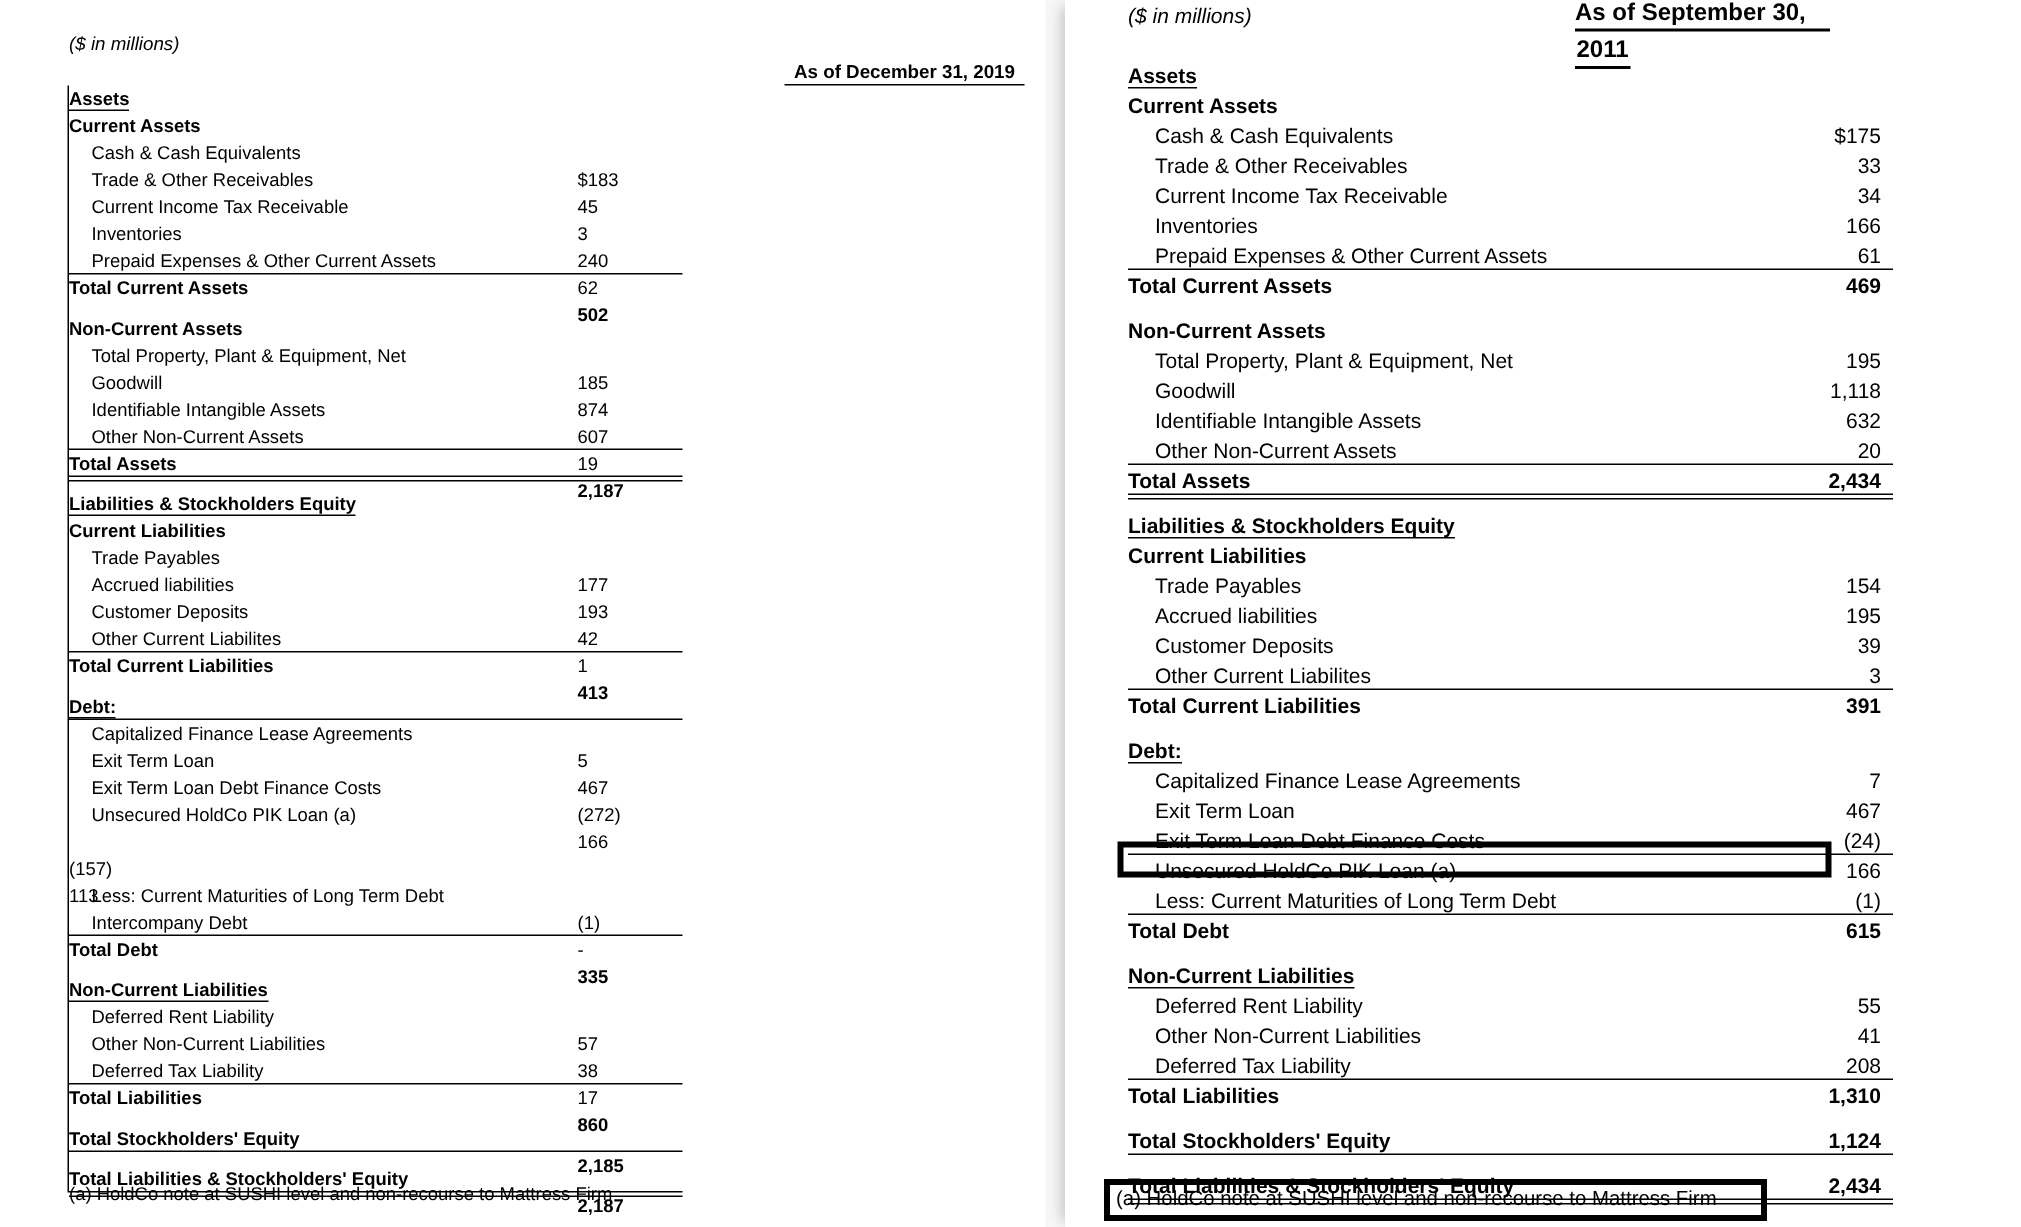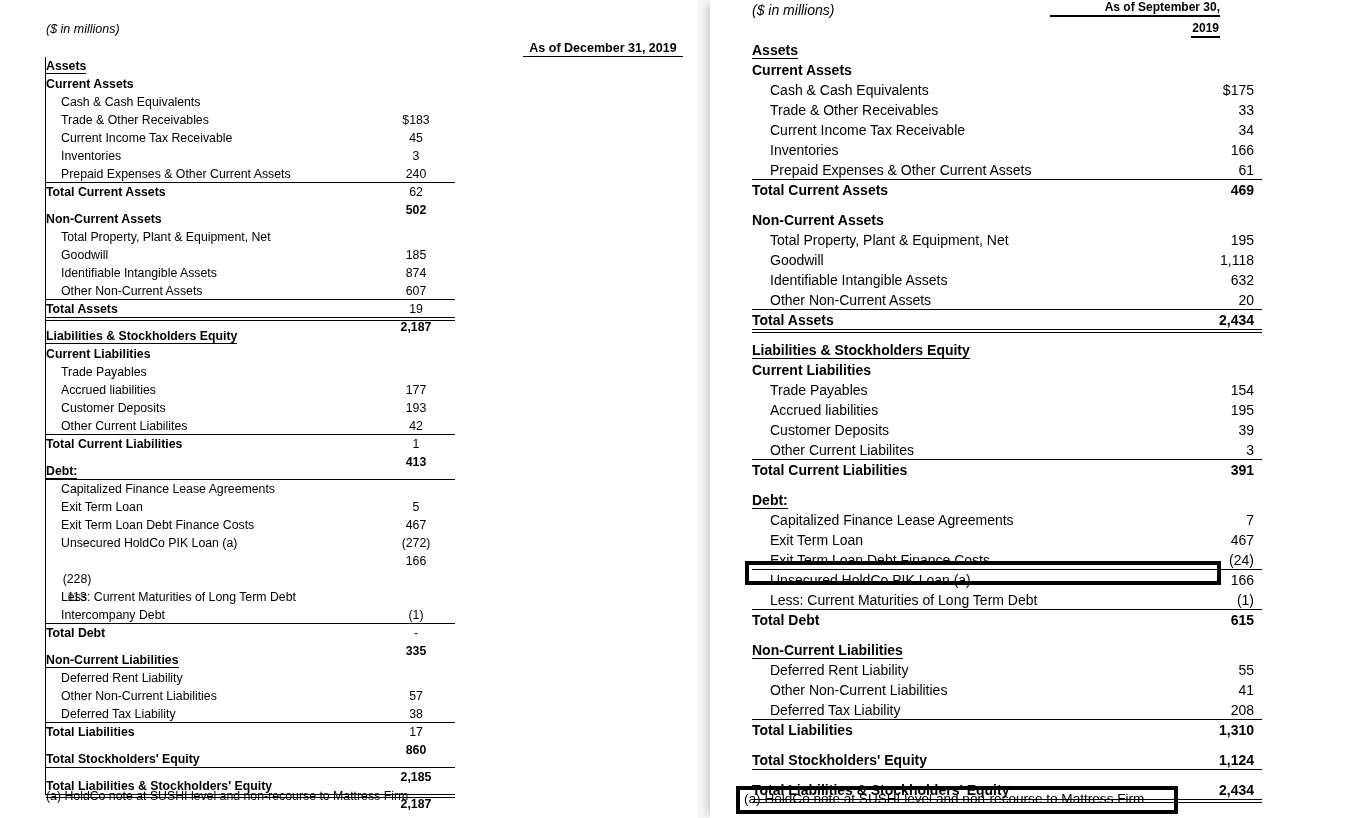--- a/index.html
+++ b/index.html
@@ -28,35 +28,35 @@
   #left-table {
     position: absolute; left: 45px; top: 57px; width: 410px;
     border-left: 1.6px solid #000;
     font-size: 12.3px; color: #000;
   }
   #left-table .row {
     position: relative; height: 18px; line-height: 18px;
     display: flex; align-items: center;
   }
   #left-table .lbl { flex: 1 1 auto; white-space: nowrap; overflow: hidden; }
-  #left-table .val { flex: 0 0 70px; text-align: center; padding-right: 8px; margin-top: 36px; }
+  #left-table .val { flex: 0 0 70px; text-align: left; padding-right: 8px; margin-top: 36px; }
 
   
   #right-panel {
     position: absolute; left: 710px; top: 0; width: 637px; height: 818px;
     background: #fff;
     box-shadow: -6px 0 9px -4px rgba(0,0,0,0.22);
   }
   #right-panel .r-note {
     position: absolute; left: 42px; top: 2px;
     font-style: italic; font-size: 14px; color: #000;
   }
   #right-panel .r-hdr {
     position: absolute; left: 340px; top: 0px; width: 170px;
-    text-align: right; font-weight: bold; font-size: 12px;
+    text-align: left; font-weight: bold; font-size: 16px;
   }
   #right-panel .r-hdr .l1 { display: block; border-bottom: 2px solid #000; padding-bottom: 1px; }
   #right-panel .r-hdr .l2 { display: inline-block; margin-top: 4px; border-bottom: 2px solid #000; padding: 0 1px 1px 1px; }
   #right-table {
     position: absolute; left: 42px; top: 40px; width: 510px;
     font-size: 14px; color: #000;
   }
   #right-table .row {
     position: relative; height: 20px; line-height: 20px;
     display: flex; align-items: center;
@@ -220,21 +220,21 @@
         </div>
         <div class="row indent">
           <div class="lbl"><span>Exit Term Loan Debt Finance Costs</span></div>
           <div class="val">(272)</div>
         </div>
         <div class="row indent">
           <div class="lbl"><span>Unsecured HoldCo PIK Loan (a)</span></div>
           <div class="val">166</div>
         </div>
         <div class="row indent">
-          <div class="val">(228)</div>
+          <div class="val">(157)</div>
         </div>
         <div class="row indent">
           <div class="val">113</div>
         </div>
         <div class="row indent">
           <div class="lbl"><span>Less: Current Maturities of Long Term Debt</span></div>
           <div class="val">(1)</div>
         </div>
         <div class="row indent">
           <div class="rule-under"></div>
@@ -285,21 +285,21 @@
   </div>
 
   <div id="scrollbar-track">
     
   </div>
 
   <div id="right-panel">
     <div class="r-note">($ in millions)</div>
     <div class="r-hdr">
       <span class="l1">As of September 30,</span>
-      <span class="l2">2019</span>
+      <span class="l2">2011</span>
     </div>
     <div id="right-table">
         <div class="row bold uline">
           <div class="lbl"><span>Assets</span></div>
           <div class="val"></div>
         </div>
         <div class="row bold">
           <div class="lbl"><span>Current Assets</span></div>
           <div class="val"></div>
         </div>

